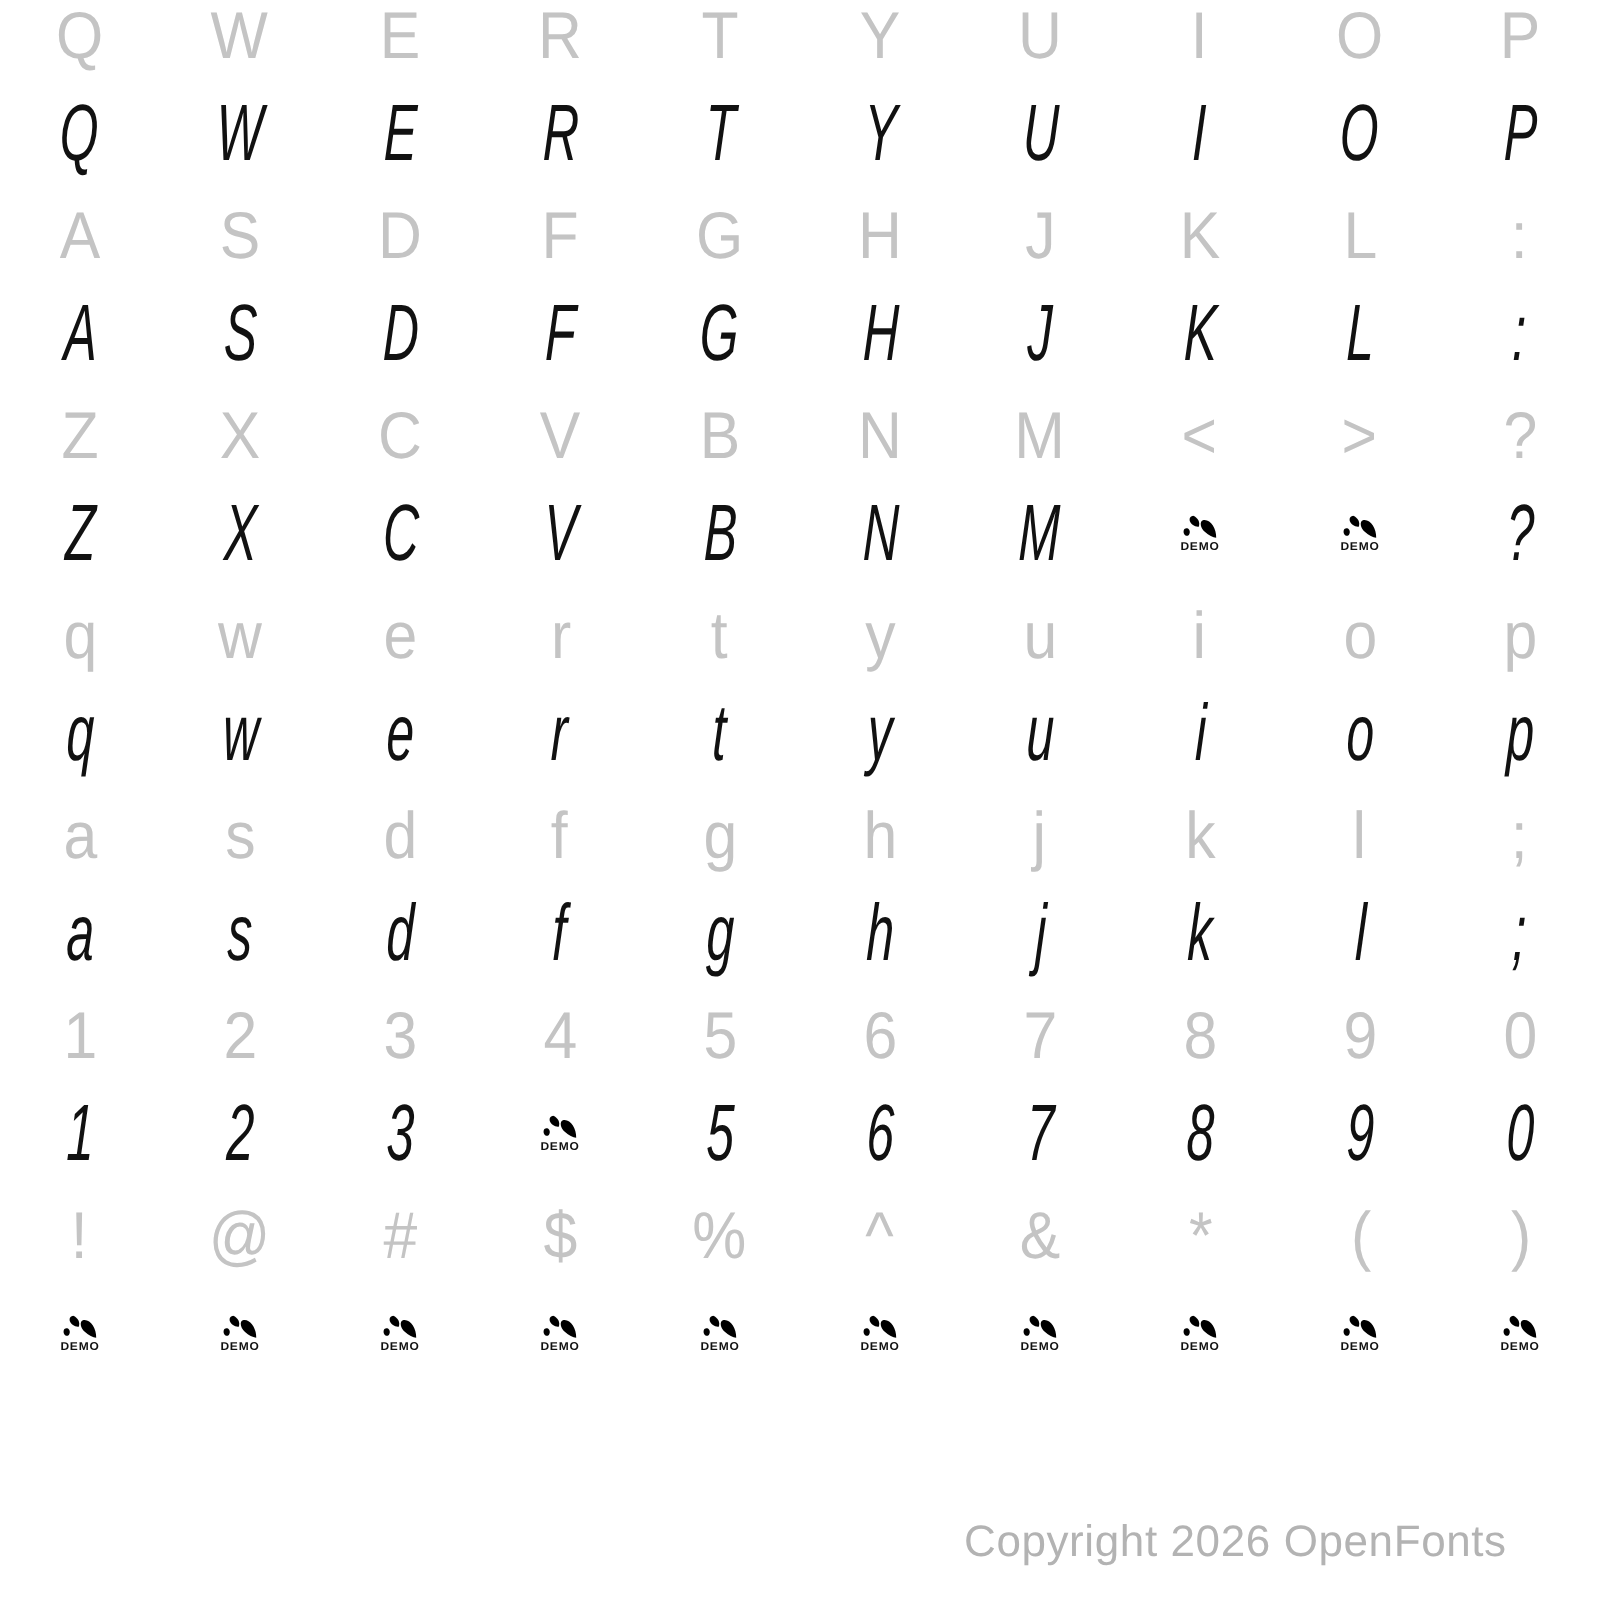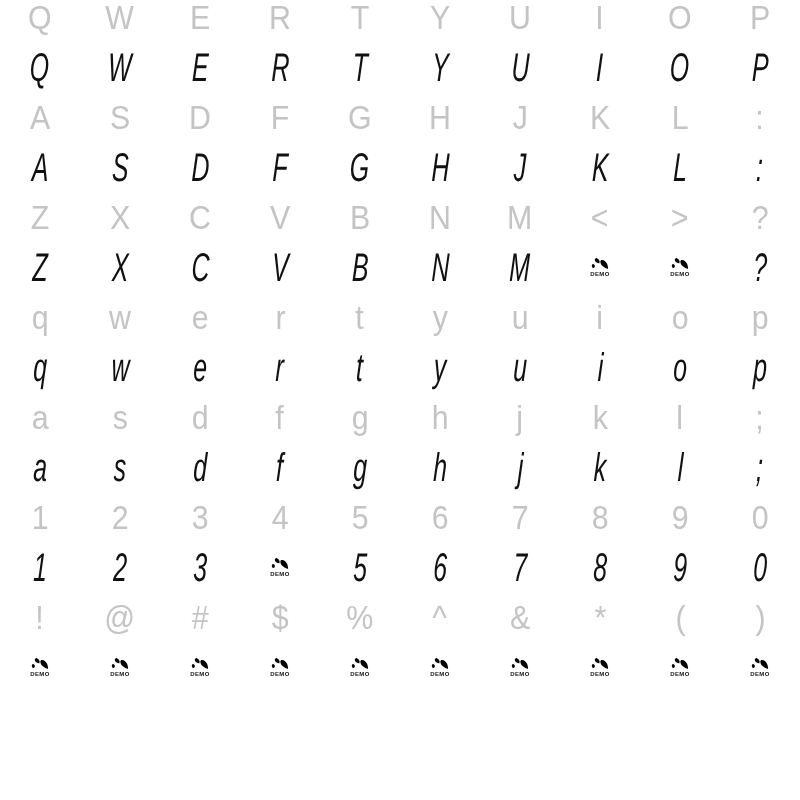--- a/index.html
+++ b/index.html
@@ -301,13 +301,14 @@
               <path d="M6.2,0.8 C8.9,1.8 10.2,4.6 9.3,6.8 C7.3,7.1 4.4,5.2 4.2,3.1 C4.1,1.9 5,0.9 6.2,0.8 Z"></path>
               <path d="M1.2,10.9 C0.4,9.2 1.2,7.4 2.8,7.7 C4.4,8 4.8,10.2 3.8,11.4 C2.9,12.3 1.7,12 1.2,10.9 Z"></path>
             </svg></span><span class="demo-label">DEMO</span></span>
         <span class="cell demo-cell demo-marker"><span><svg viewBox="0 0 20 14" xmlns="http://www.w3.org/2000/svg" aria-hidden="true">
               <path d="M19,13 C19.2,7.5 15.5,2.2 11.6,3.2 C9.6,3.9 10.2,7.6 12.8,9.8 C14.8,11.6 17.2,12.8 19,13 Z"></path>
               <path d="M6.2,0.8 C8.9,1.8 10.2,4.6 9.3,6.8 C7.3,7.1 4.4,5.2 4.2,3.1 C4.1,1.9 5,0.9 6.2,0.8 Z"></path>
               <path d="M1.2,10.9 C0.4,9.2 1.2,7.4 2.8,7.7 C4.4,8 4.8,10.2 3.8,11.4 C2.9,12.3 1.7,12 1.2,10.9 Z"></path>
             </svg></span><span class="demo-label">DEMO</span></span>
       </div>
     </div>
+  <div class="copyright">Copyright 2026 OpenFonts</div>
 </div>
 
 </body></html>

